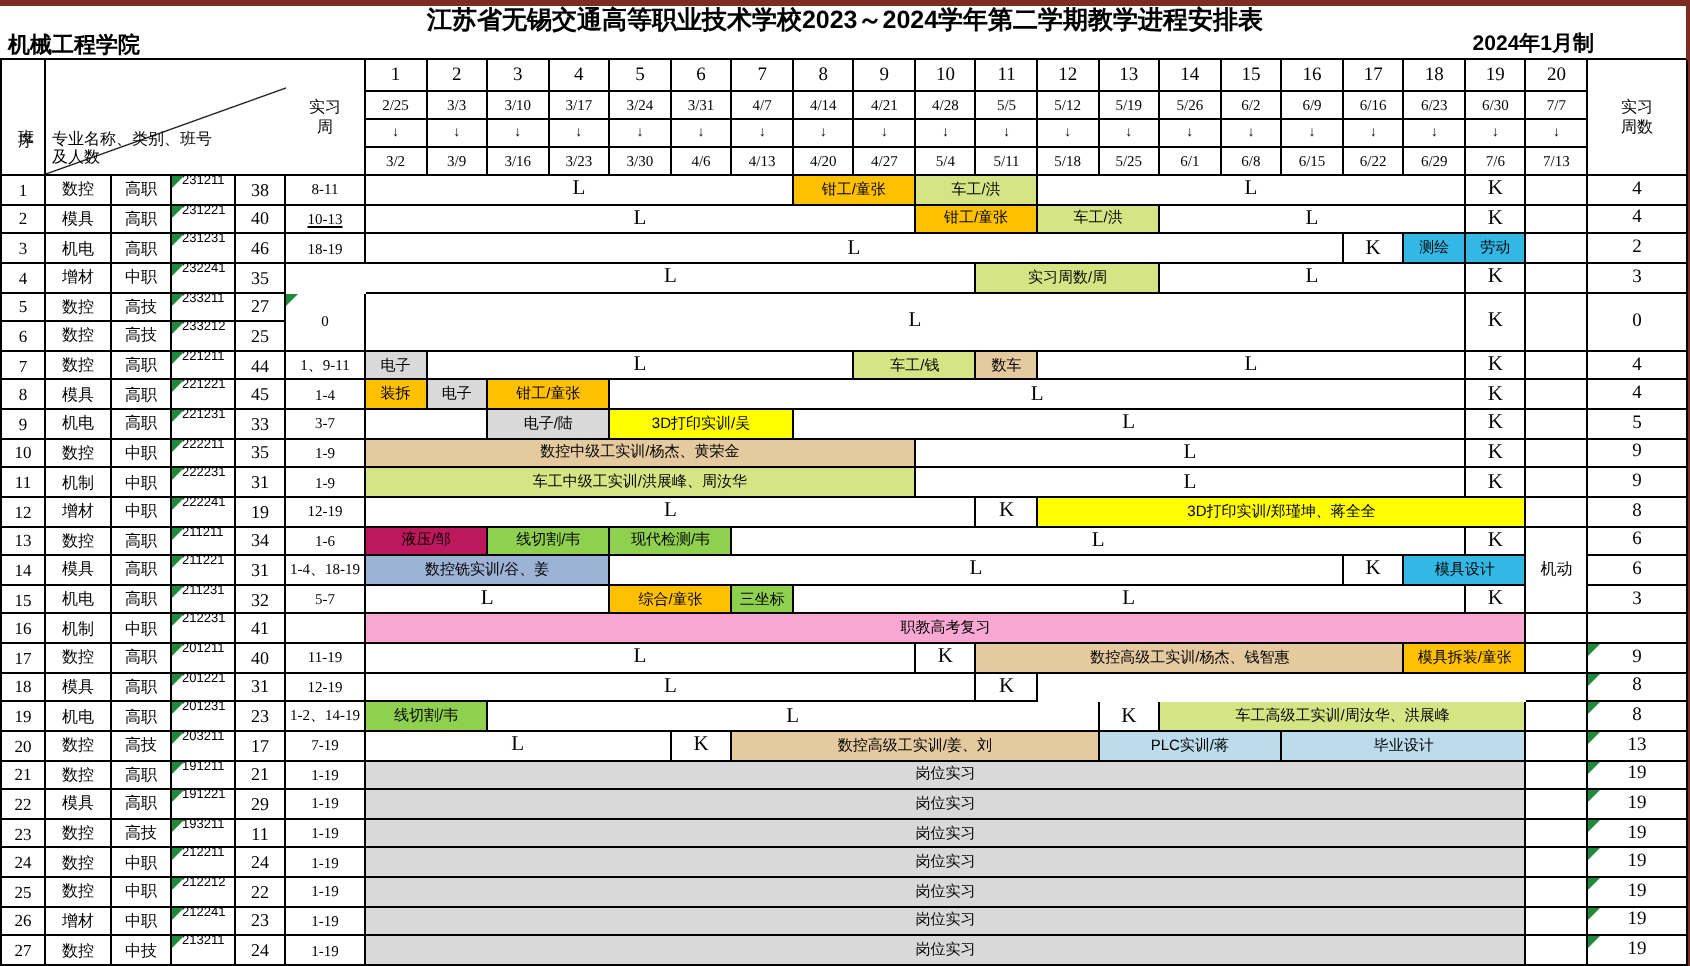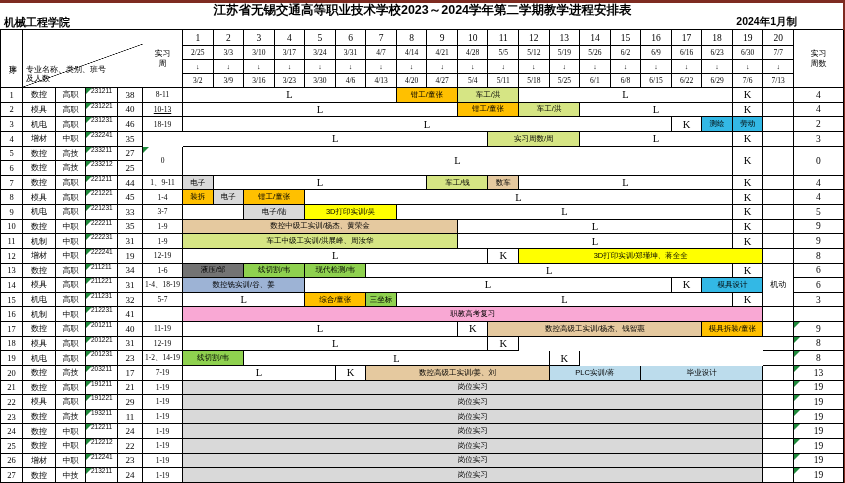--- a/index.html
+++ b/index.html
@@ -324,21 +324,21 @@
       <div class="cell seg" style="grid-area: 12 / 26 / 13 / 27;"></div>
       <div class="cell tot" style="grid-area: 12 / 27 / 13 / 28;">8</div>
       <div class="cell ord" style="grid-area: 13 / 1 / 14 / 2;">13</div>
       <div class="cell" style="grid-area: 13 / 2 / 14 / 3;">数控</div>
       <div class="cell" style="grid-area: 13 / 3 / 14 / 4;">高职</div>
       <div class="cell numcell tri" style="grid-area: 13 / 4 / 14 / 5;">
         <span>211211</span>
       </div>
       <div class="cell cnt" style="grid-area: 13 / 5 / 14 / 6;">34</div>
       <div class="cell wk" style="grid-area: 13 / 6 / 14 / 7;">1-6</div>
-      <div class="cell seg" style="grid-area: 13 / 7 / 14 / 9; background: #737373;">液压/邹</div>
+      <div class="cell seg" style="grid-area: 13 / 7 / 14 / 9; background: #be185d;">液压/邹</div>
       <div class="cell seg" style="grid-area: 13 / 9 / 14 / 11; background: rgb(143, 209, 79);">线切割/韦</div>
       <div class="cell seg" style="grid-area: 13 / 11 / 14 / 13; background: rgb(143, 209, 79);">现代检测/韦</div>
       <div class="cell lk" style="grid-area: 13 / 13 / 14 / 25;">L</div>
       <div class="cell lk" style="grid-area: 13 / 25 / 14 / 26;">K</div>
       <div class="cell tot" style="grid-area: 13 / 27 / 14 / 28;">6</div>
       <div class="cell ord" style="grid-area: 14 / 1 / 15 / 2;">14</div>
       <div class="cell" style="grid-area: 14 / 2 / 15 / 3;">模具</div>
       <div class="cell" style="grid-area: 14 / 3 / 15 / 4;">高职</div>
       <div class="cell numcell tri" style="grid-area: 14 / 4 / 15 / 5;">
         <span>211221</span>
@@ -405,20 +405,21 @@
       <div class="cell" style="grid-area: 19 / 2 / 20 / 3;">机电</div>
       <div class="cell" style="grid-area: 19 / 3 / 20 / 4;">高职</div>
       <div class="cell numcell tri" style="grid-area: 19 / 4 / 20 / 5;">
         <span>201231</span>
       </div>
       <div class="cell cnt" style="grid-area: 19 / 5 / 20 / 6;">23</div>
       <div class="cell wk" style="grid-area: 19 / 6 / 20 / 7;">1-2、14-19</div>
       <div class="cell seg" style="grid-area: 19 / 7 / 20 / 9; background: rgb(143, 209, 79);">线切割/韦</div>
       <div class="cell lk" style="grid-area: 19 / 9 / 20 / 19;">L</div>
       <div class="cell lk" style="grid-area: 19 / 19 / 20 / 20;">K</div>
+      <div class="cell seg" style="grid-area: 19 / 20 / 20 / 26; background: rgb(214, 229, 132);">车工高级工实训/周汝华、洪展峰</div>
       <div class="cell seg" style="grid-area: 19 / 26 / 20 / 27;"></div>
       <div class="cell tot tri" style="grid-area: 19 / 27 / 20 / 28;">8</div>
       <div class="cell ord" style="grid-area: 20 / 1 / 21 / 2;">20</div>
       <div class="cell" style="grid-area: 20 / 2 / 21 / 3;">数控</div>
       <div class="cell" style="grid-area: 20 / 3 / 21 / 4;">高技</div>
       <div class="cell numcell tri" style="grid-area: 20 / 4 / 21 / 5;">
         <span>203211</span>
       </div>
       <div class="cell cnt" style="grid-area: 20 / 5 / 21 / 6;">17</div>
       <div class="cell wk" style="grid-area: 20 / 6 / 21 / 7;">7-19</div>

